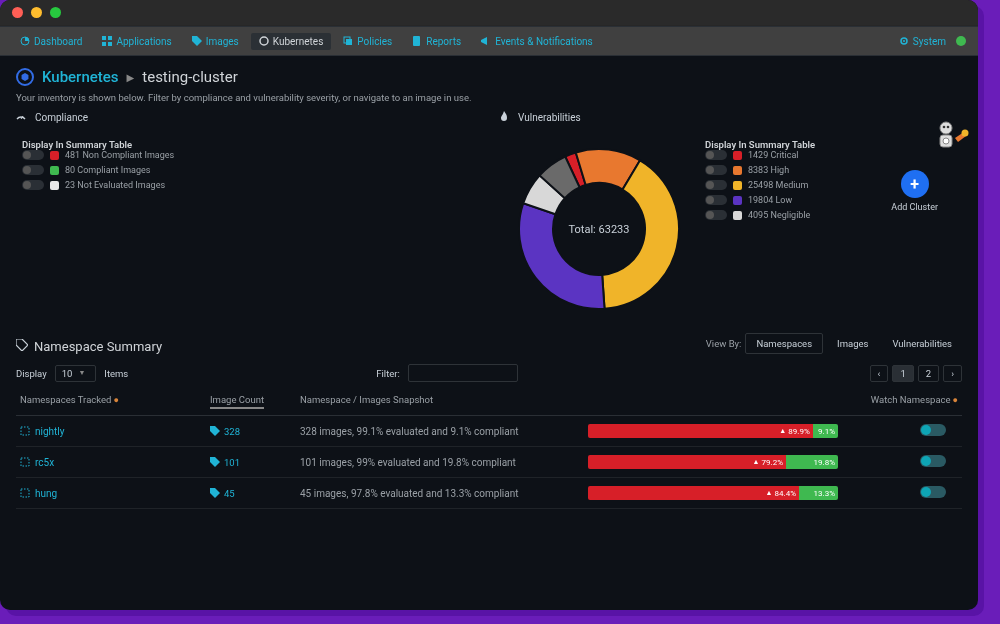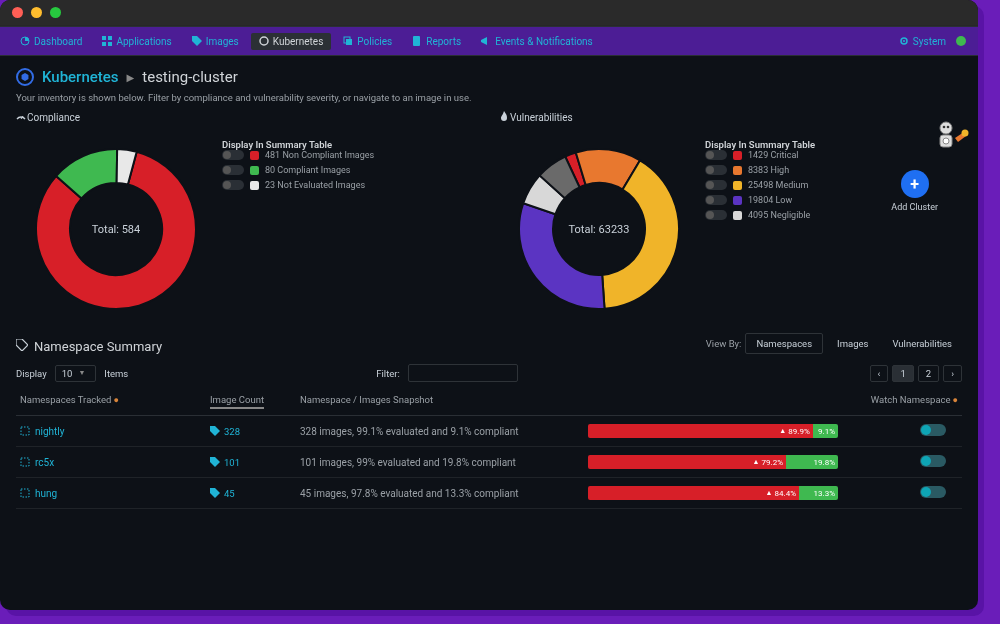--- a/index.html
+++ b/index.html
@@ -23,21 +23,21 @@
     padding: 0 12px;
     border-bottom: 1px solid #272727;
   }
   .dot { width: 11px; height: 11px; border-radius: 50%; }
   .d-red { background: #ff5f56; }
   .d-yel { background: #ffbd2e; }
   .d-grn { background: #27c93f; }
 
   .navbar {
     height: 30px;
-    background: #4c1d95;
+    background: #404040;
     border: 1px solid #2a2f35;
     border-left: none; border-right: none;
     display: flex; align-items: center;
     padding: 0 12px;
     font-size: 10px;
     color: #20b4d6;
     gap: 4px;
   }
   .nav-item { display: flex; align-items: center; gap: 4px; padding: 3px 8px; cursor: pointer; border-radius: 2px; }
   .nav-item.active { background: #2b3035; color: #d0d4d8; }
@@ -61,21 +61,21 @@
   .mascot { position: absolute; top: 64px; right: 6px; }
   .add-cluster {
     position: absolute; right: 40px; top: 114px;
     display:flex; flex-direction:column; align-items:center; gap:4px;
   }
   .add-btn { width: 28px; height: 28px; border-radius: 50%; background: #1f6ff2; display:flex; align-items:center; justify-content:center; color:#fff; font-size:16px; font-weight:bold; }
   .add-lbl { font-size: 9px; color: #c9d1d9; }
 
   .chart-row { display: flex; gap: 20px; margin-top: 8px; }
   .chart-panel { flex: 1; }
-  .panel-title { font-size: 10px; color: #c9d1d9; display:flex; align-items:center; gap:1px; margin-bottom: 6px; }
+  .panel-title { font-size: 10px; color: #c9d1d9; display:flex; align-items:center; gap:9px; margin-bottom: 6px; }
 
   .chart-body { display:flex; }
   .donut-wrap { width: 200px; height: 200px; position: relative; }
   .donut-center { position:absolute; inset:0; display:flex; align-items:center; justify-content:center; color:#c9d1d9; font-size:11px; }
   .legend { flex:1; padding: 10px 0 0 6px; font-size:9px; color:#9aa0a6; }
   .leg-title { font-size:9.5px; color:#d0d4d8; font-weight:600; }
   .leg-row { display:flex; align-items:center; gap:6px; margin-bottom:5px; }
   .toggle { width:22px; height:10px; border-radius:5px; background:#2a2f35; position:relative; flex-shrink:0;}
   .toggle::after{content:'';position:absolute;left:1px;top:1px;width:8px;height:8px;border-radius:50%;background:#555;}
   .swatch { width:9px; height:9px; border-radius:2px; }
@@ -240,28 +240,20 @@
         <div class="panel-title">
           <span>
             <svg width="10" height="10" viewBox="0 0 10 10">
                 <path d="M1 8 A5 5 0 0 1 9 8" fill="none" stroke="#c9d1d9" stroke-width="1.3"></path>
                 <line x1="5" y1="8" x2="7" y2="5" stroke="#c9d1d9"></line>
               </svg>
           </span>
           <span>Compliance</span>
         </div>
         <div class="chart-body">
-          <div class="donut-wrap">
-            <svg width="200" height="200" viewBox="0 0 200 200" id="donut-compliance">
-                <path d="M120.70552360820166 22.725933896874537 A80 80 0 1 1 40.08987969733017 46.983233922469125 L65.55168082596484 69.51535950541975 A46 46 0 1 0 111.90567607471596 55.56741199070286 Z" fill="#d71f28" stroke="#0d1117" stroke-width="2"></path>
-                <path d="M40.08987969733017 46.983233922469125 A80 80 0 0 1 101.14757439505753 20.008231217157046 L100.65985527715809 54.0047329498653 A46 46 0 0 0 65.55168082596484 69.51535950541975 Z" fill="#3fb950" stroke="#0d1117" stroke-width="2"></path>
-                <path d="M101.14757439505753 20.008231217157046 A80 80 0 0 1 120.70552360820162 22.725933896874523 L111.90567607471593 55.56741199070285 A46 46 0 0 0 100.65985527715809 54.0047329498653 Z" fill="#e8e8e8" stroke="#0d1117" stroke-width="2"></path>
-              </svg>
-            <div class="donut-center">Total: 584</div>
-          </div>
           <div class="legend">
             <div class="leg-title">Display In Summary Table</div>
             <div id="leg-compliance">
                 <div class="leg-row">
                   <span class="toggle"></span>
                   <span class="swatch" style="background:#d71f28"></span>
                   <span>481 Non Compliant Images</span>
                 </div>
                 <div class="leg-row">
                   <span class="toggle"></span>

